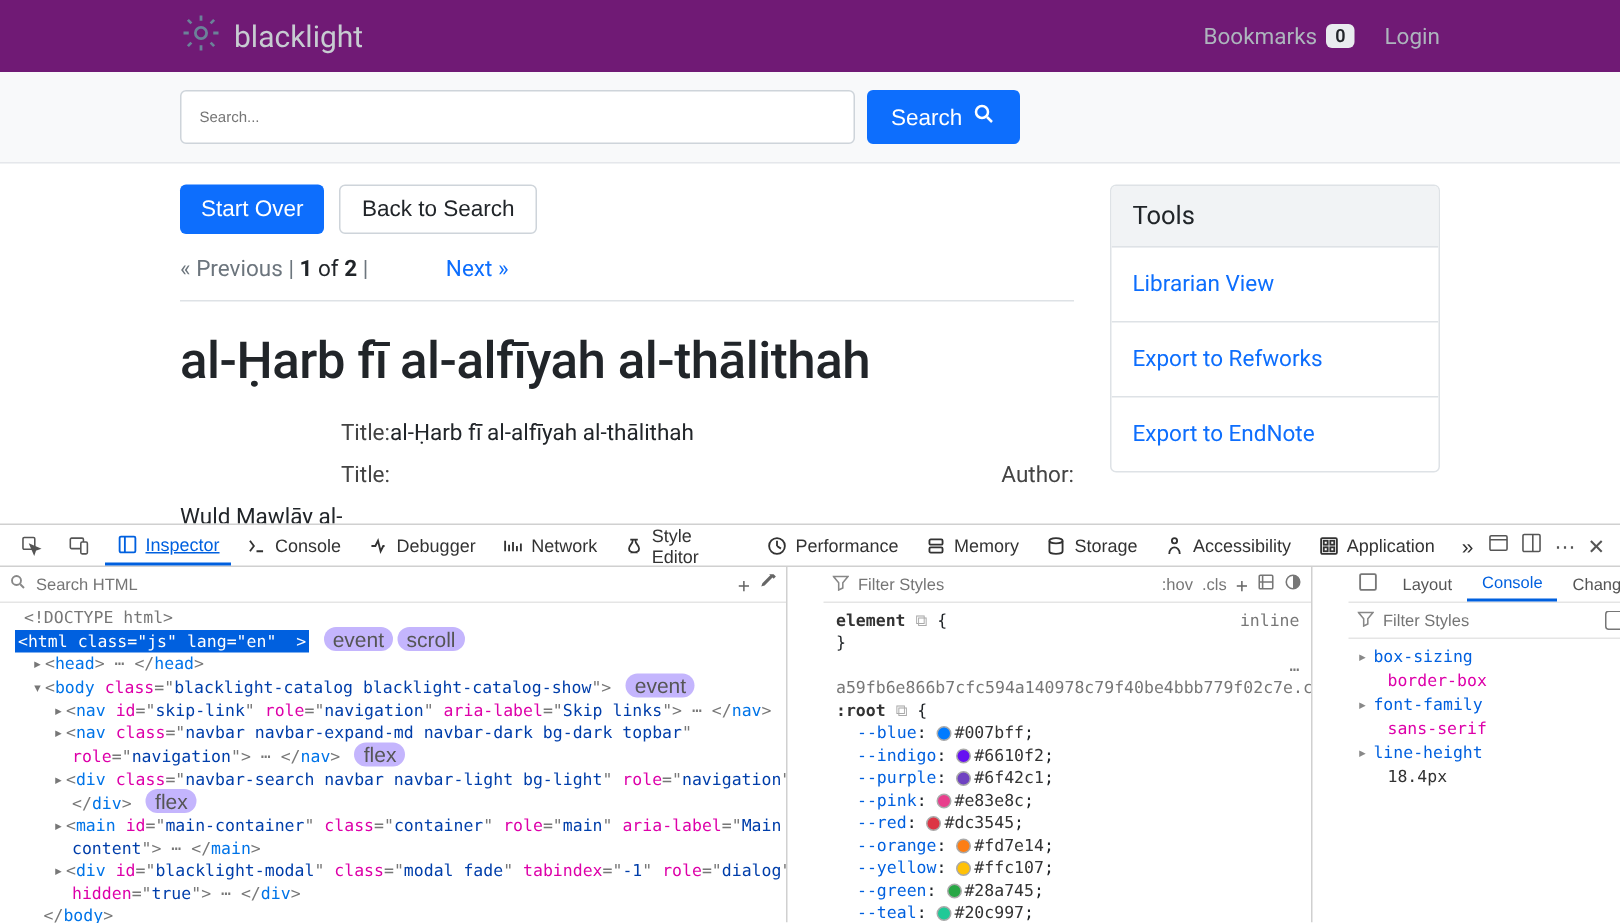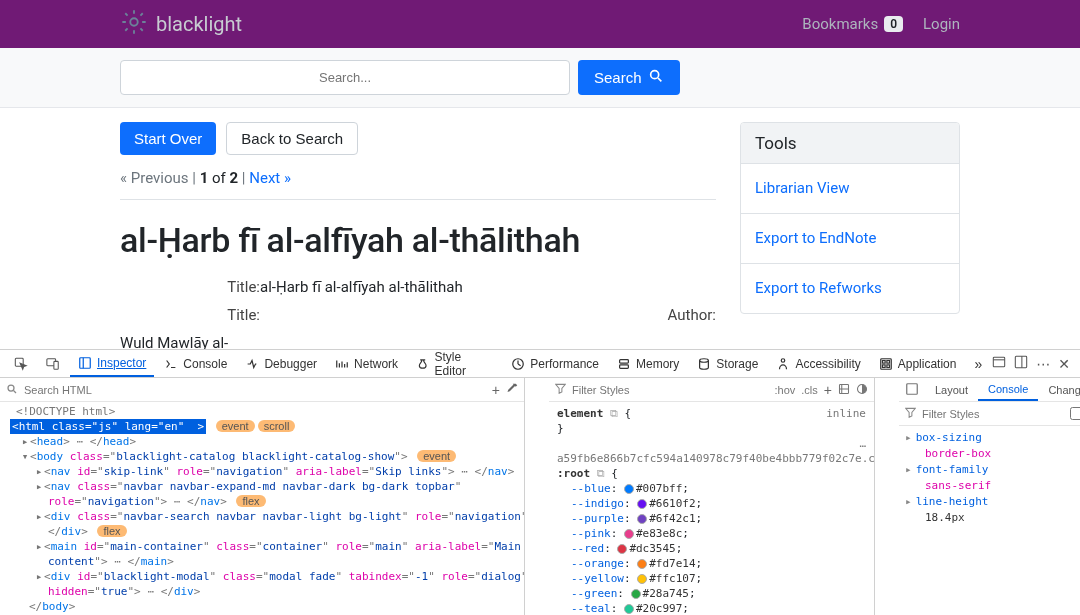--- a/index.html
+++ b/index.html
@@ -5,29 +5,29 @@
   * { box-sizing: border-box; margin: 0; padding: 0; }
   body { font-family: -apple-system, BlinkMacSystemFont, "Segoe UI", Roboto, sans-serif; font-size: 14px; color: #212529; background: #fff; }
   .topbar { background: #701a75; height: 48px; display: flex; align-items: center; padding: 0 120px; justify-content: space-between; }
   .brand { display: flex; align-items: center; gap: 8px; color: #c7ccd1; font-size: 20px; }
   .brand-icon svg { width: 28px; height: 28px; }
   .top-right { display: flex; align-items: flex-start; gap: 20px; }
   .bookmarks { color: #adb5bd; font-size: 15px; display: flex; align-items: center; gap: 6px; }
   .badge { background: #e9ecef; color: #212529; border-radius: 4px; padding: 1px 6px; font-size: 12px; font-weight: 600; }
   .login { color: #adb5bd; font-size: 15px; }
   .searchbar { background: #f8f9fa; border-bottom: 1px solid #e5e7eb; padding: 12px 120px; display: flex; gap: 8px; }
-  .search-input { flex: 0 0 450px; border: 1px solid #ced4da; border-radius: 4px; padding: 8px 12px; font-size: 13px; text-align: center; }
+  .search-input { flex: 0 0 450px; border: 1px solid #ced4da; border-radius: 4px; padding: 8px 12px; font-size: 10px; }
   .search-btn { background: #0d6efd; color: #fff; border: none; border-radius: 4px; padding: 8px 16px; font-size: 15px; display: flex; align-items: center; gap: 6px; cursor: pointer; }
   .page { display: flex; padding: 14px 120px 0; gap: 24px; }
   .main-col { flex: 1; }
   .btn-primary { background: #0d6efd; color: #fff; border: none; border-radius: 4px; padding: 7px 14px; font-size: 15px; cursor: pointer; }
   .btn-outline { background: #fff; color: #212529; border: 1px solid #ced4da; border-radius: 4px; padding: 7px 14px; font-size: 15px; cursor: pointer; }
   .btnrow { display: flex; gap: 10px; margin-bottom: 14px; }
   .pager { font-size: 15px; margin-bottom: 12px; }
-  .pager a { color: #0d6efd; text-decoration: none; }
+  .pager a { color: #0d6efd; text-decoration: none; margin-left: 48px; }
   .pager .muted { color: #6c757d; }
   hr { border: none; border-top: 1px solid #dee2e6; margin: 6px 0 20px; }
   h1.title { font-size: 34px; font-weight: 500; margin-bottom: 18px; letter-spacing: -0.3px; }
   .meta { display: grid; grid-template-columns: 140px 1fr; row-gap: 10px; font-size: 15px; }
   .meta dt { text-align: right; color: #444; padding-right: 0; }
   .meta dd { }
   .arabic { direction: rtl; text-align: left; font-size: 16px; }
   .side-col { width: 220px; }
   .side-box { border: 1px solid #dee2e6; border-radius: 4px; overflow: hidden; }
   .side-head { background: #f1f3f5; padding: 10px 14px; font-size: 17px; border-bottom: 1px solid #dee2e6; }
@@ -46,21 +46,21 @@
   .dt-searchrow { display: flex; align-items: center; height: 24px; border-bottom: 1px solid #e5e5e5; padding: 0 6px; gap: 6px; font-family: -apple-system, sans-serif; font-size: 11px; color: #777; }
   .dt-searchrow input { border: none; outline: none; flex: 1; font-size: 11px; }
   .dt-html { flex: 1; overflow: auto; padding: 2px 0 2px 10px; line-height: 15px; }
   .dt-html .row { white-space: nowrap; }
   .dt-html .sel { background: #0060df; color: #fff; display: inline-block; padding: 0 2px; }
   .tag { color: #0074e8; }
   .attr { color: #dd00a9; }
   .val { color: #003eaa; }
   .punct { color: #777; }
   .tw { display: inline-block; width: 10px; color: #777; cursor: pointer; text-align:center;}
-  .pill { background: #fdba74; border-radius: 8px; padding: 0 6px; font-size: 11px; color: #555; margin-left: 3px; font-family: -apple-system, sans-serif; }
+  .pill { background: #c4b5fd; border-radius: 8px; padding: 0 6px; font-size: 14px; color: #555; margin-left: 3px; font-family: -apple-system, sans-serif; }
   .dt-mid { width: 326px; border-right: 1px solid #d0d0d0; display: flex; flex-direction: column; }
   .dt-mid-top { display: flex; align-items: center; height: 24px; border-bottom: 1px solid #e5e5e5; padding: 0 6px; gap: 6px; font-family: -apple-system, sans-serif; font-size: 11px; color: #777; }
   .dt-mid-top input { border: none; outline: none; flex: 1; font-size: 11px; }
   .dt-styles { flex: 1; overflow: auto; padding: 4px 8px; line-height: 15px; }
   .css-sel { color: #333; font-weight: bold; }
   .css-val { color: #333; }
   .css-var { color: #0060df; }
   .swatch { display: inline-block; width: 10px; height: 10px; border-radius: 50%; border: 1px solid #aaa; vertical-align: middle; margin-right: 2px; }
   .link { color: #777; }
   .inline-tag { float: right; color: #777; }
@@ -137,22 +137,22 @@
         <dt>Title:</dt>
         <dt>Author:</dt>
         <dd>Wuld Mawlāy al-Zayn, Sayyid Muḥammad wuld Sayyid</dd>
       </dl>
   </div>
   <div class="side-col">
     <div class="side-box">
       <div class="side-head">Tools</div>
       <div id="tools-links">
           <a class="side-link" href="#">Librarian View</a>
+          <a class="side-link" href="#">Export to Refworks</a>
           <a class="side-link" href="#">Export to EndNote</a>
-          <a class="side-link" href="#">Export to Refworks</a>
         </div>
     </div>
   </div>
 </div>
 
 <div class="devtools">
   <div class="dt-tabs">
     <span class="dt-tab">
         <svg class="dt-icon" viewBox="0 0 16 16" fill="none" stroke="#555" stroke-width="1.2">
           <rect x="1.5" y="1.5" width="9" height="9" rx="1"></rect>

